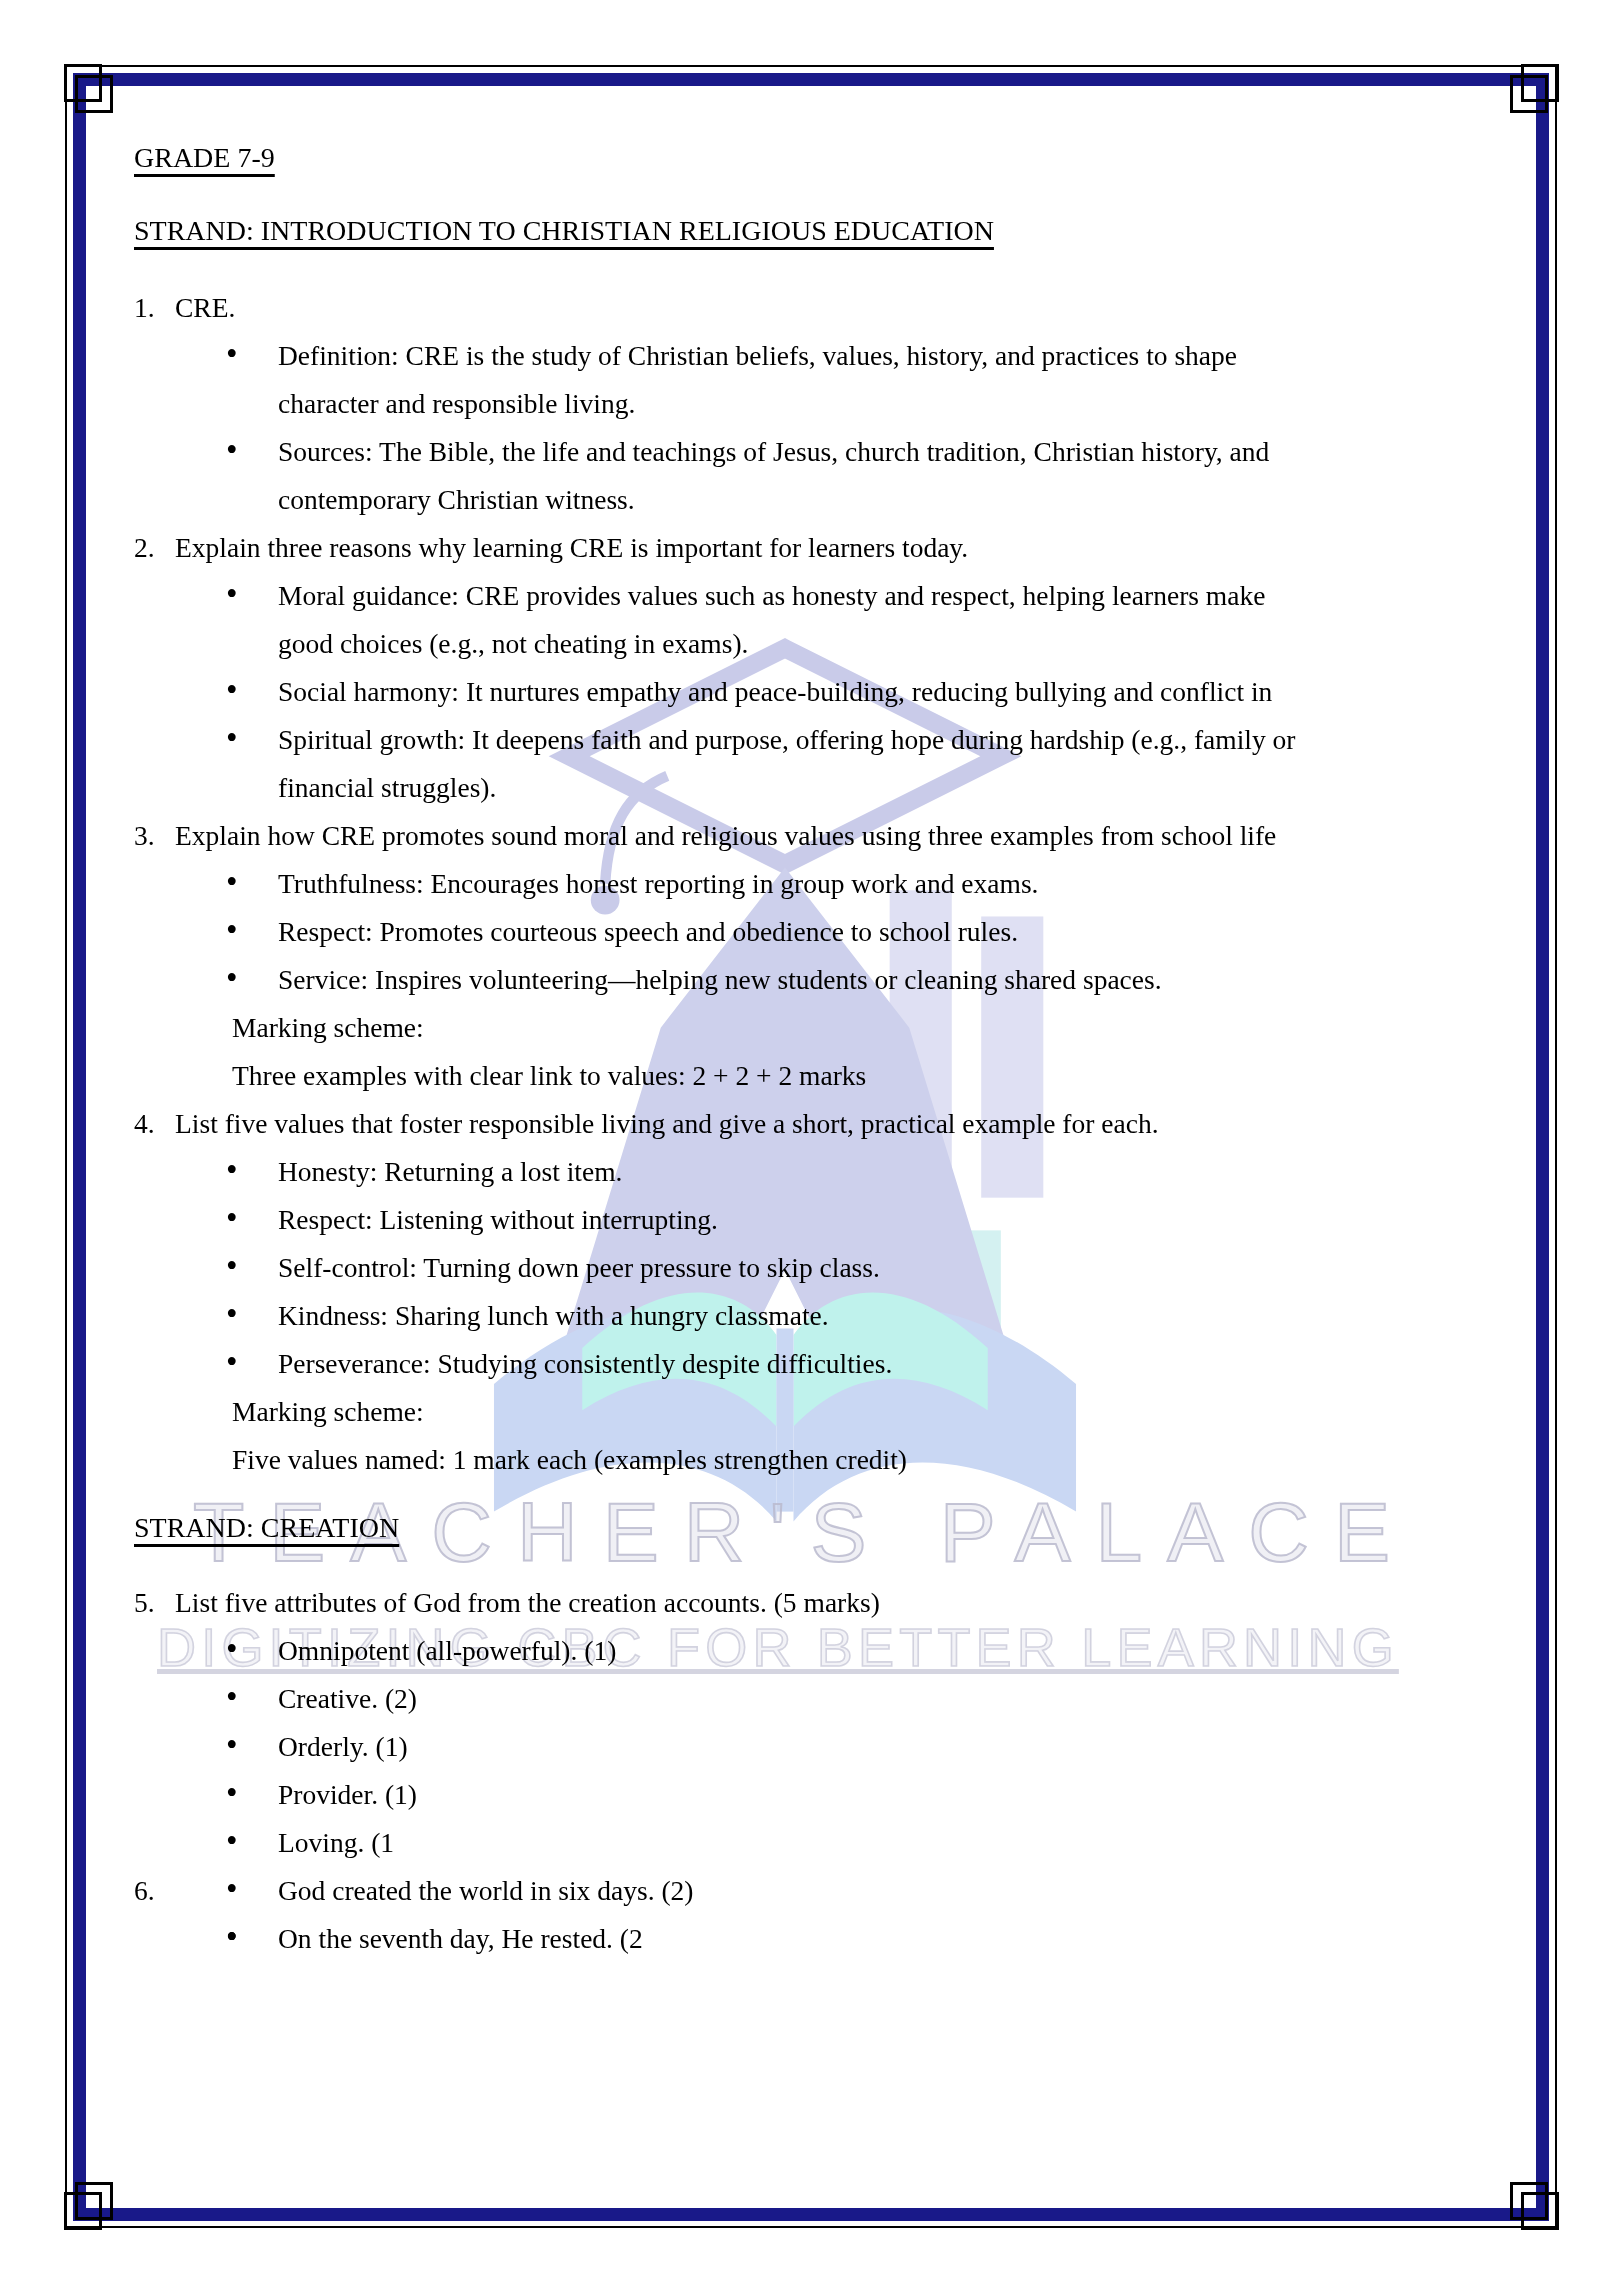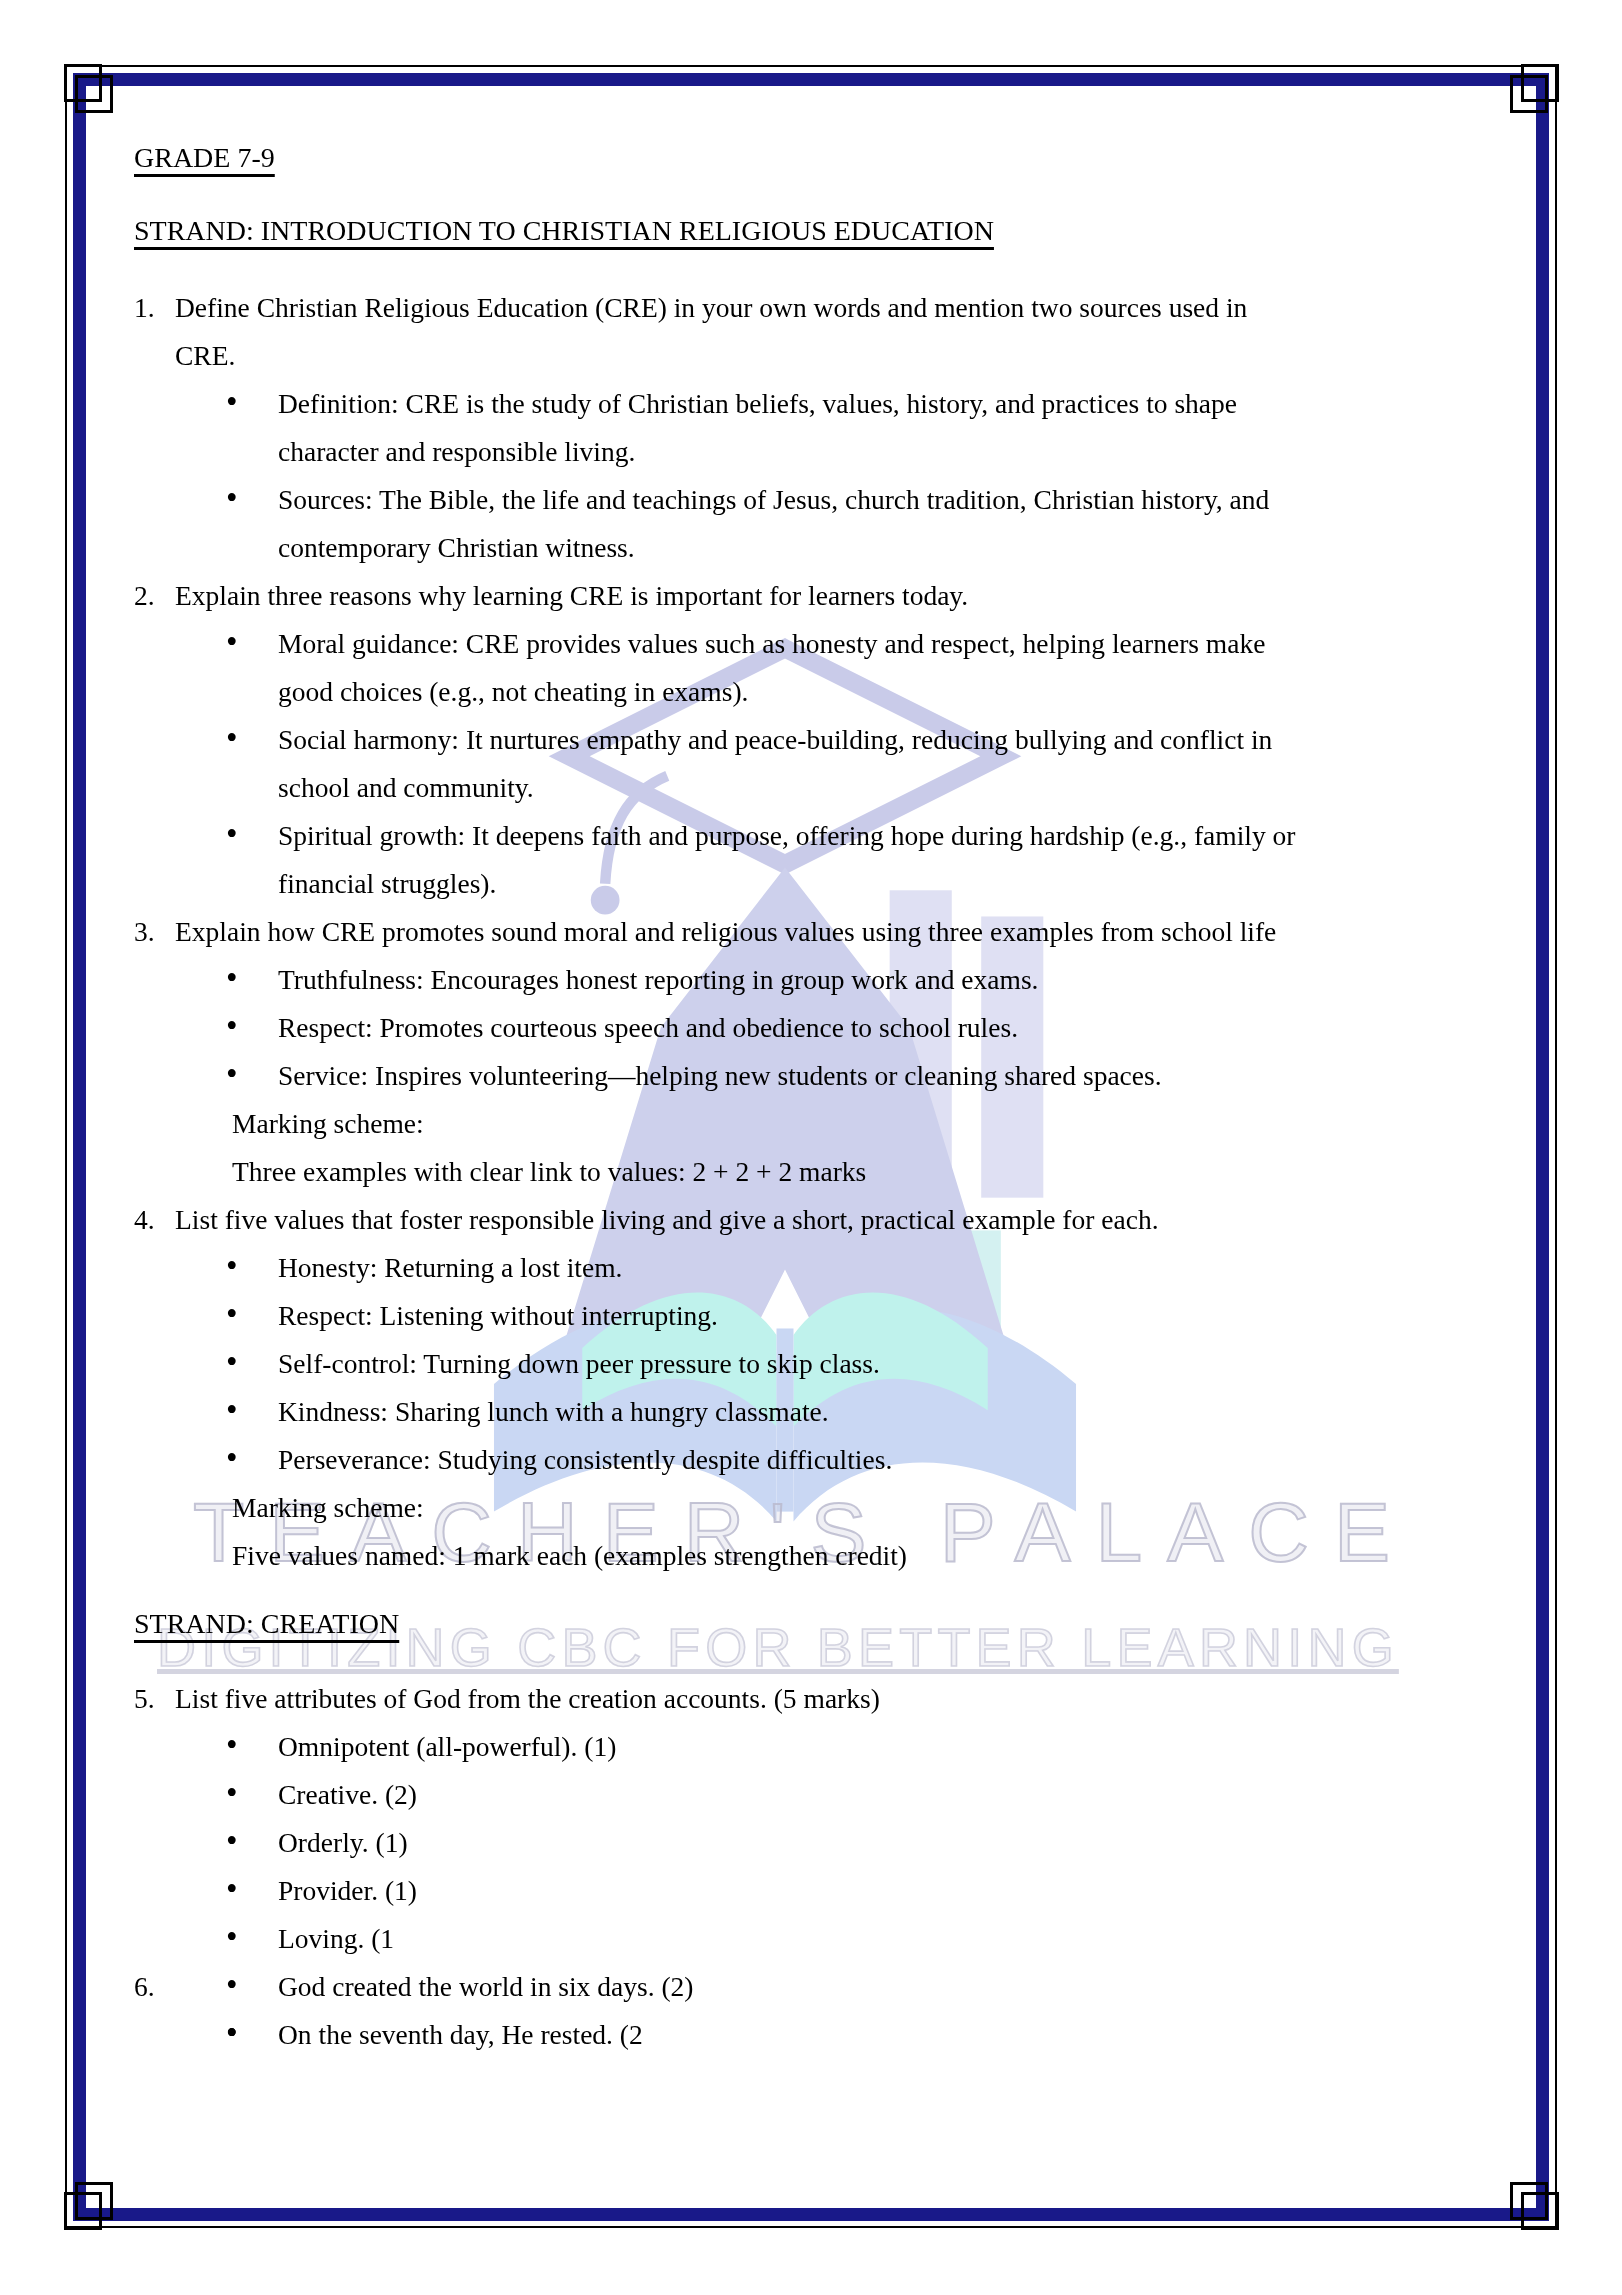--- a/index.html
+++ b/index.html
@@ -81,32 +81,31 @@
     </svg>
   </div>
 
   <div class="wm-title">TEACHER'S PALACE</div>
   <div class="wm-sub">DIGITIZING CBC FOR BETTER LEARNING</div>
 
   <div class="content">
     <div class="row h h-grade">GRADE 7-9</div>
     <div class="row h h-strand1">STRAND: INTRODUCTION TO CHRISTIAN RELIGIOUS EDUCATION</div>
 
-    <div class="row q"><span class="num">1.</span><span>Define Christian Religious Education (CRE) in your own words and mention two sources used in</span></div>
+    <div class="row q"><span class="num">1.</span></div>
     <div class="row contq">CRE.</div>
     <div class="row b"><span class="dot">•</span><span>Definition: CRE is the study of Christian beliefs, values, history, and practices to shape</span></div>
     <div class="row contb">character and responsible living.</div>
     <div class="row b"><span class="dot">•</span><span>Sources: The Bible, the life and teachings of Jesus, church tradition, Christian history, and</span></div>
     <div class="row contb">contemporary Christian witness.</div>
 
     <div class="row q"><span class="num">2.</span><span>Explain three reasons why learning CRE is important for learners today.</span></div>
     <div class="row b"><span class="dot">•</span><span>Moral guidance: CRE provides values such as honesty and respect, helping learners make</span></div>
     <div class="row contb">good choices (e.g., not cheating in exams).</div>
     <div class="row b"><span class="dot">•</span><span>Social harmony: It nurtures empathy and peace-building, reducing bullying and conflict in</span></div>
-    <div class="row contb">school and community.</div>
     <div class="row b"><span class="dot">•</span><span>Spiritual growth: It deepens faith and purpose, offering hope during hardship (e.g., family or</span></div>
     <div class="row contb">financial struggles).</div>
 
     <div class="row q"><span class="num">3.</span><span>Explain how CRE promotes sound moral and religious values using three examples from school life</span></div>
     <div class="row b"><span class="dot">•</span><span>Truthfulness: Encourages honest reporting in group work and exams.</span></div>
     <div class="row b"><span class="dot">•</span><span>Respect: Promotes courteous speech and obedience to school rules.</span></div>
     <div class="row b"><span class="dot">•</span><span>Service: Inspires volunteering—helping new students or cleaning shared spaces.</span></div>
     <div class="row note">Marking scheme:</div>
     <div class="row note">Three examples with clear link to values: 2 + 2 + 2 marks</div>
 

